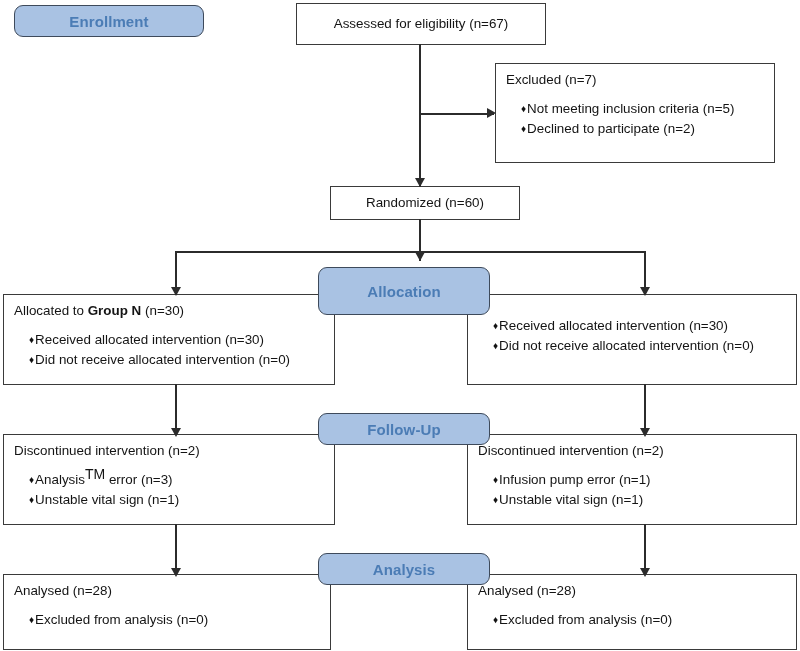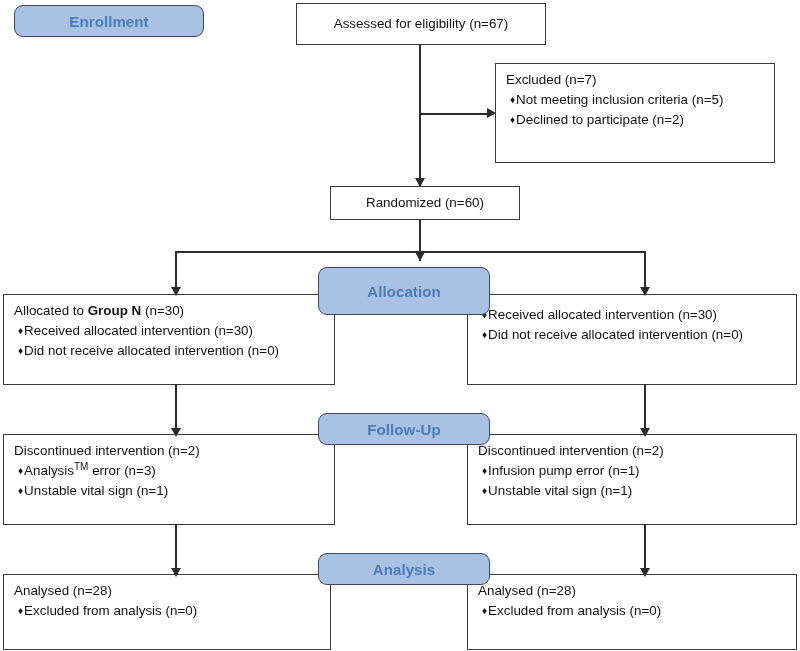--- a/index.html
+++ b/index.html
@@ -41,39 +41,39 @@
     height: 100%;
     text-align: right;
   }
 
   .line1 {
     white-space: nowrap;
     margin: 0 0 6px 0;
   }
   ul.bullets {
     list-style: none;
-    margin: 4px;
+    margin: 15px;
     padding: 0;
   }
   ul.bullets li {
     white-space: nowrap;
     margin: 0 0 6px 0;
     padding-left: 0;
     position: relative;
   }
   .dia {
     display: inline-block;
     font-size: 10px;
     line-height: 1;
     transform: translateY(-1px);
     margin-right: 1px;
   }
   .bold { font-weight: bold; }
   sup.tm {
-    font-size: 10px;
+    font-size: 14px;
     vertical-align: super;
     line-height: 0;
   }
 
   
   .badge {
     position: absolute;
     box-sizing: border-box;
     background: #a9c2e3;
     border: 1.7px solid #3e4a5b;

